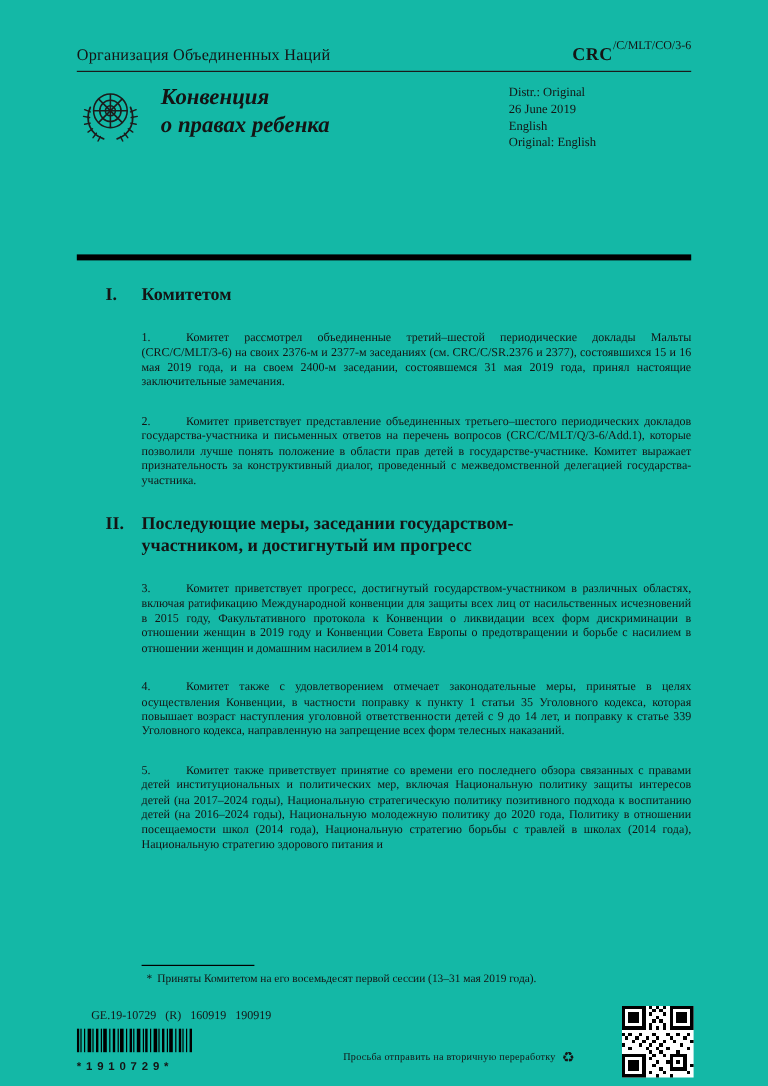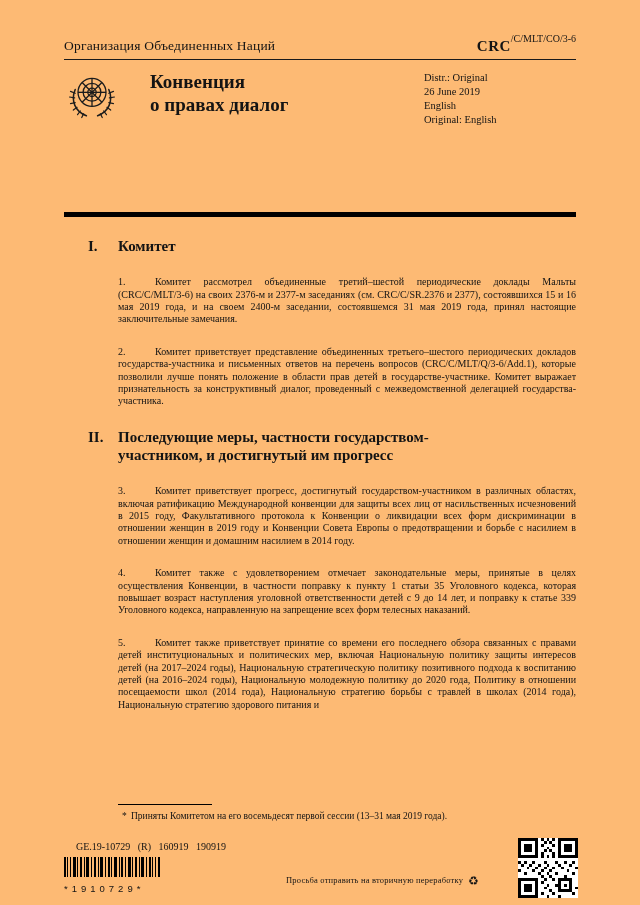--- a/index.html
+++ b/index.html
@@ -1,40 +1,40 @@
 <!DOCTYPE html>
 <html><head>
 <meta charset="utf-8">
 <style>
   * { box-sizing: border-box; }
   html, body { margin: 0; padding: 0; background: #e9e9e7; }
   .page {
     position: relative;
     width: 640px; height: 905px;
     margin: 0 auto;
-    background: #fdba74;
+    background: #14b8a6;
     color: #141414;
     font-family: "Liberation Serif", serif;
     overflow: hidden;
   }
   .content { padding: 34px 64px 0 64px; }
 
   
   .header-top {
     display: flex; justify-content: space-between; align-items: flex-end;
     border-bottom: 1px solid #1a1a1a; padding-bottom: 5px;
   }
   .org-name { font-size: 13.5px; letter-spacing: 0.2px; }
   .doc-symbol { white-space: nowrap; line-height: 1; }
   .sym-big { font-size: 15px; font-weight: bold; letter-spacing: 0.5px; }
   .sym-small { font-size: 10px; vertical-align: 9px; }
 
   .masthead { display: flex; margin-top: 9px; align-items: flex-start; }
   .emblem { flex: 0 0 58px; height: 56px; }
-  .pub-title { flex: 1; margin-left: 28px; font-size: 19px; font-weight: bold; line-height: 1.22; padding-top: 1px; }
+  .pub-title { flex: 1; margin-left: 12px; font-size: 19px; font-weight: bold; line-height: 1.22; padding-top: 1px; font-style: italic; }
   .distr-block { flex: 0 0 152px; font-size: 10.5px; line-height: 1.32; padding-top: 2px; }
 
   .thick-rule { height: 5px; background: #000; margin-top: 86px; }
 
   
   .committee { margin-top: 12px; font-size: 12px; font-weight: bold; }
   .doc-title { margin: 18px 0 0 54px; font-size: 15.5px; font-weight: bold; line-height: 1.28; max-width: 400px; }
   .fn-sup { font-size: 9px; vertical-align: 6px; font-weight: bold; }
 
   .section-heading { display: flex; margin-top: 20px; font-weight: bold; font-size: 15px; line-height: 1.25; }
@@ -44,21 +44,21 @@
   .para { margin: 20px 0 0 54px; font-size: 10px; line-height: 1.24; text-align: justify; }
   .para-num { display: inline-block; width: 37px; }
 
   
   .footnote { position: absolute; left: 118px; top: 804px; font-size: 9.5px; line-height: 1.3; width: 430px; }
   .footnote-rule { width: 94px; border-top: 1px solid #000; margin-bottom: 5px; }
   .fn-marker { display: inline-block; width: 13px; padding-left: 4px; }
 
   
   .ge-number { position: absolute; left: 64px; top: 841px; font-size: 10px; word-spacing: 5px; margin-left: 12px; }
-  .barcode-block { position: absolute; left: 64px; top: 857px; width: 100px; text-align: left; }
+  .barcode-block { position: absolute; left: 64px; top: 857px; width: 100px; text-align: left; font-weight: bold; }
   .barcode-digits { font-size: 9.5px; letter-spacing: 4px; margin-top: 2px; font-family: "Liberation Sans", sans-serif; }
   .recycle-note { position: absolute; left: 286px; top: 874px; font-size: 8.5px; letter-spacing: 0.2px; }
   .recycle-icon { font-size: 12px; vertical-align: -2px; margin-left: 5px; }
   .qr { position: absolute; left: 518px; top: 838px; width: 60px; height: 60px; }
 </style>
 </head>
 <body>
 
 <div class="page">
   <div class="content">
@@ -95,46 +95,46 @@
             <line x1="48.6" y1="31" x2="54" y2="30"></line>
             <line x1="48" y1="36" x2="53" y2="37"></line>
             <line x1="46" y1="41" x2="50" y2="44"></line>
             <line x1="42.5" y1="45" x2="45.5" y2="49"></line>
             <line x1="39" y1="48" x2="41" y2="52"></line>
           </g>
         </svg>
       </div>
       <div class="pub-title">
         <div>Конвенция</div>
-        <div>о правах диалог</div>
+        <div>о правах ребенка</div>
       </div>
       <div class="distr-block">
         <div>Distr.: Original</div>
         <div>26 June 2019</div>
         <div>English</div>
         <div>Original: English</div>
       </div>
     </div>
 
     <div class="thick-rule"></div>
 
 
 
     <div class="section-heading">
       <span class="sec-num">I.</span>
-      <span class="sec-title">Комитет</span>
+      <span class="sec-title">Комитетом</span>
     </div>
 
     <p class="para"><span class="para-num">1.</span><span>Комитет рассмотрел объединенные третий–шестой периодические доклады Мальты (CRC/C/MLT/3-6) на своих 2376-м и 2377-м заседаниях (см. CRC/C/SR.2376 и 2377), состоявшихся 15 и 16 мая 2019 года, и на своем 2400-м заседании, состоявшемся 31 мая 2019 года, принял настоящие заключительные замечания.</span></p>
 
     <p class="para"><span class="para-num">2.</span><span>Комитет приветствует представление объединенных третьего–шестого периодических докладов государства-участника и письменных ответов на перечень вопросов (CRC/C/MLT/Q/3-6/Add.1), которые позволили лучше понять положение в области прав детей в государстве-участнике. Комитет выражает признательность за конструктивный диалог, проведенный с межведомственной делегацией государства-участника.</span></p>
 
     <div class="section-heading">
       <span class="sec-num">II.</span>
-      <span class="sec-title">Последующие меры, частности государством-участником, и достигнутый им прогресс</span>
+      <span class="sec-title">Последующие меры, заседании государством-участником, и достигнутый им прогресс</span>
     </div>
 
     <p class="para"><span class="para-num">3.</span><span>Комитет приветствует прогресс, достигнутый государством-участником в различных областях, включая ратификацию Международной конвенции для защиты всех лиц от насильственных исчезновений в 2015 году, Факультативного протокола к Конвенции о ликвидации всех форм дискриминации в отношении женщин в 2019 году и Конвенции Совета Европы о предотвращении и борьбе с насилием в отношении женщин и домашним насилием в 2014 году.</span></p>
 
     <p class="para"><span class="para-num">4.</span><span>Комитет также с удовлетворением отмечает законодательные меры, принятые в целях осуществления Конвенции, в частности поправку к пункту 1 статьи 35 Уголовного кодекса, которая повышает возраст наступления уголовной ответственности детей с 9 до 14 лет, и поправку к статье 339 Уголовного кодекса, направленную на запрещение всех форм телесных наказаний.</span></p>
 
     <p class="para"><span class="para-num">5.</span><span>Комитет также приветствует принятие со времени его последнего обзора связанных с правами детей институциональных и политических мер, включая Национальную политику защиты интересов детей (на 2017–2024 годы), Национальную стратегическую политику позитивного подхода к воспитанию детей (на 2016–2024 годы), Национальную молодежную политику до 2020 года, Политику в отношении посещаемости школ (2014 года), Национальную стратегию борьбы с травлей в школах (2014 года), Национальную стратегию здорового питания и</span></p>
 
   </div>
 

